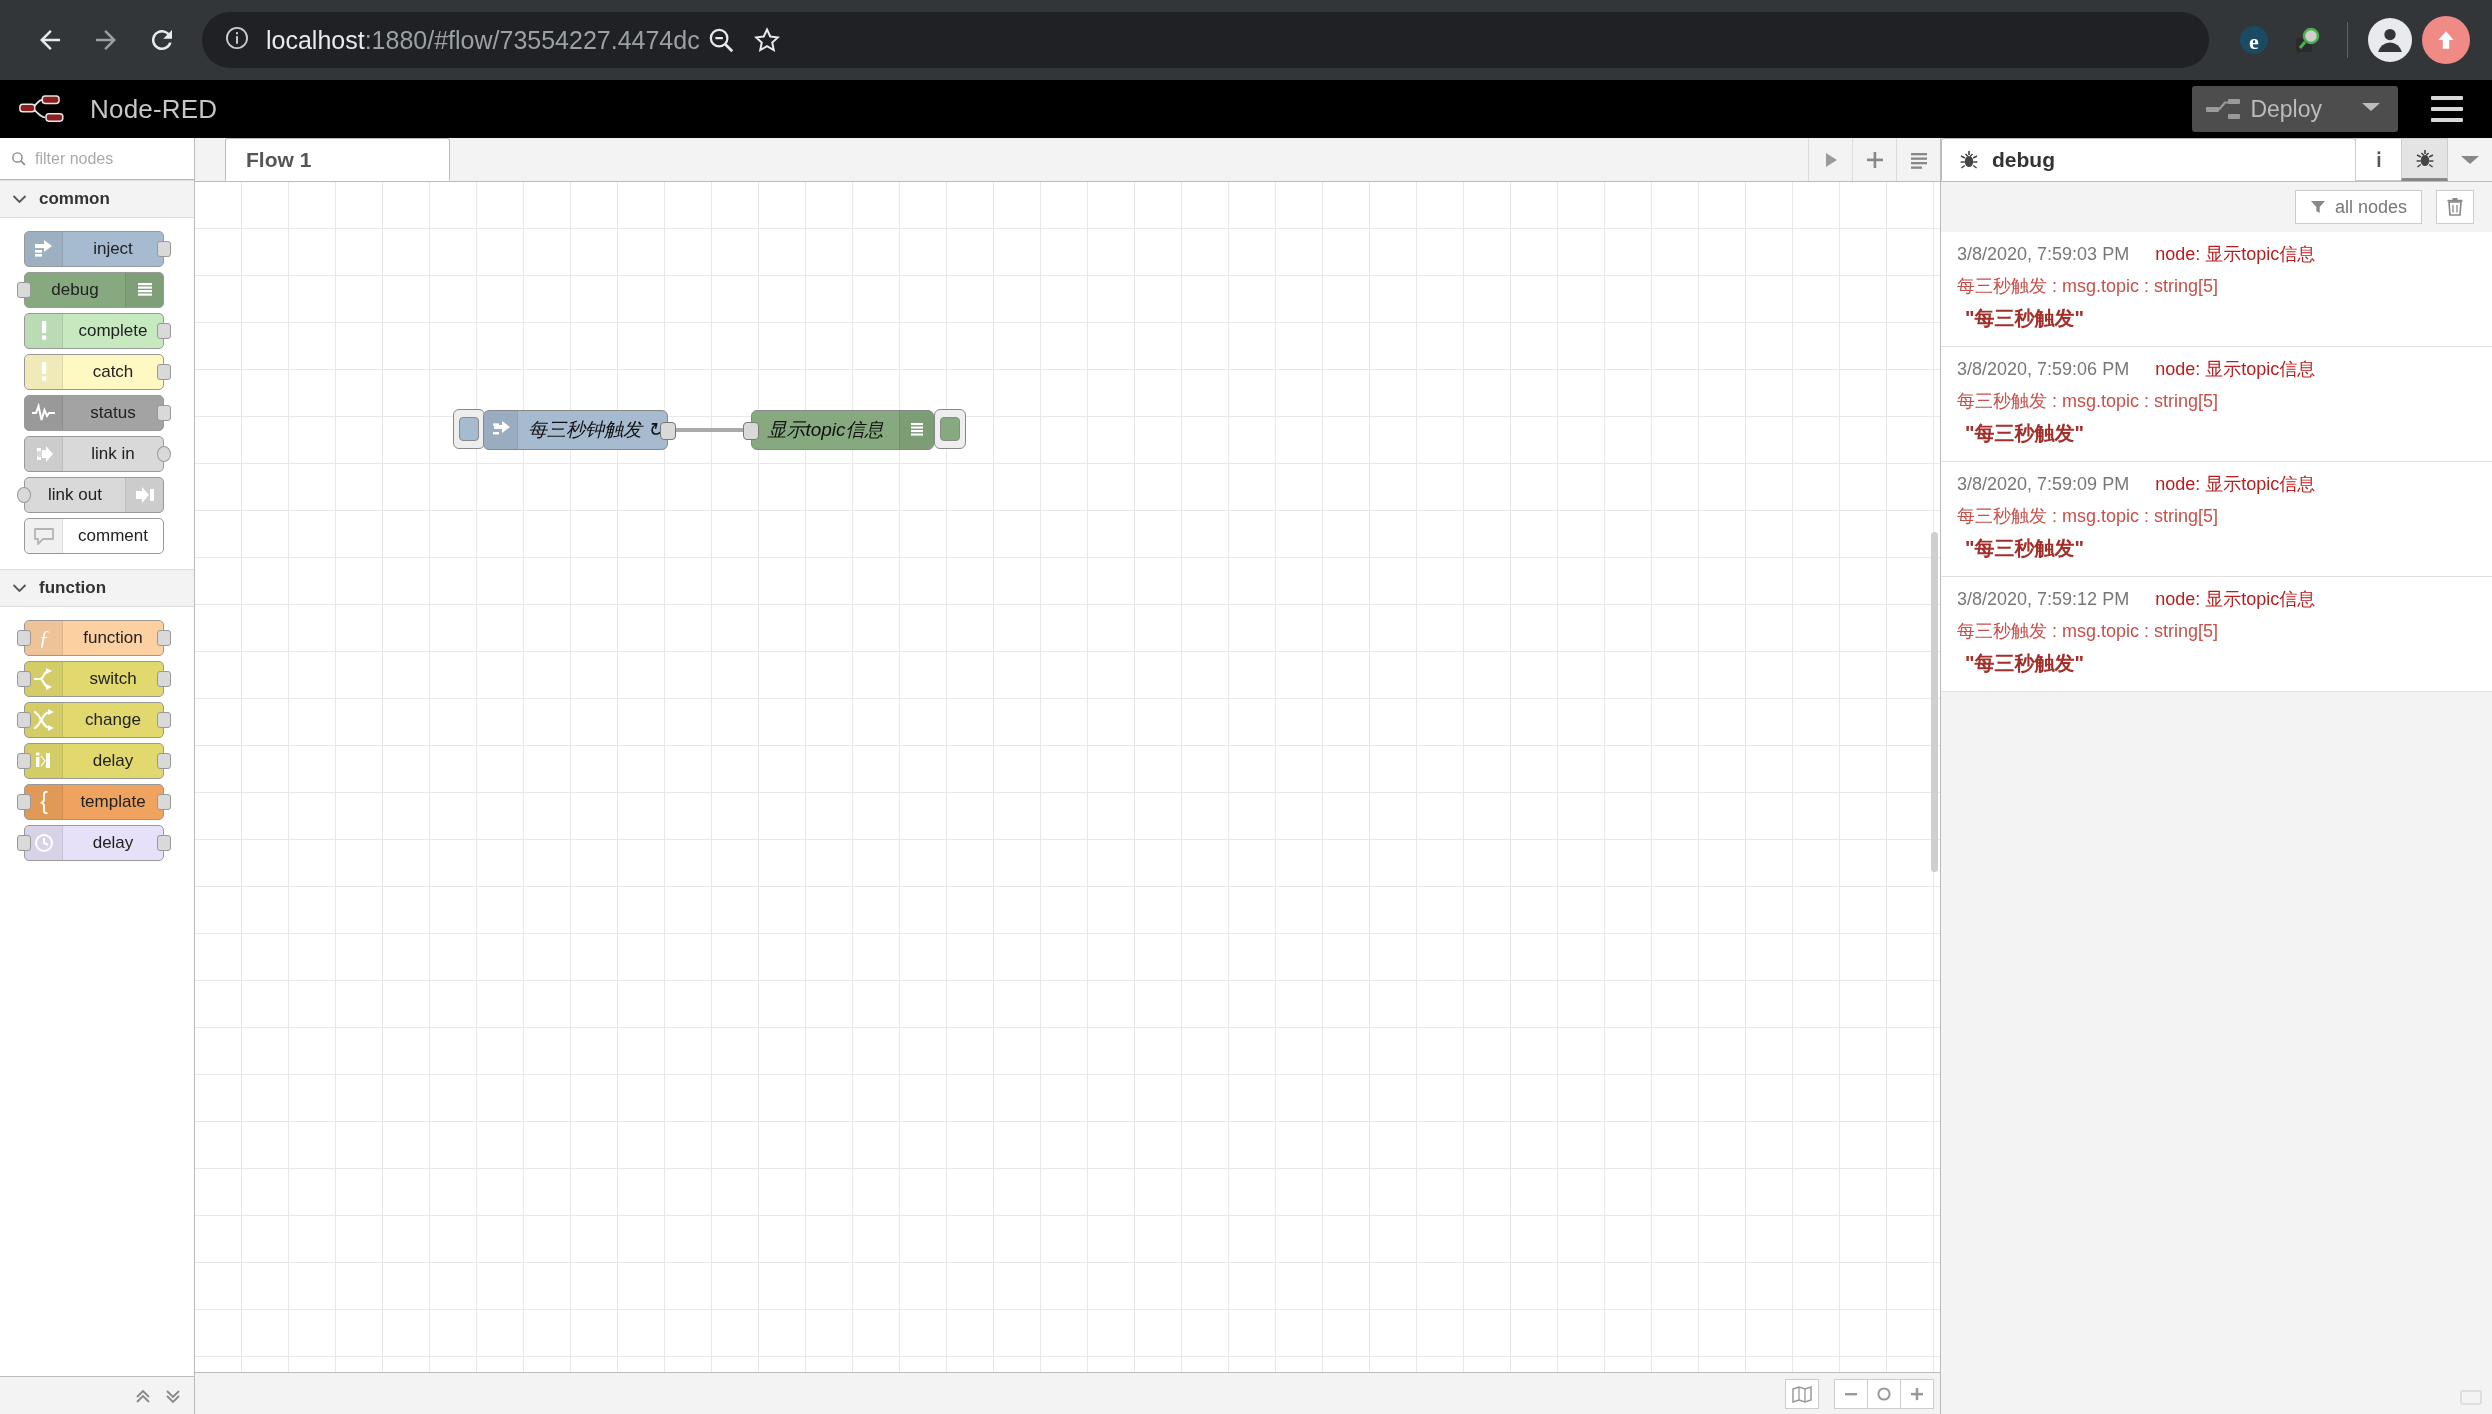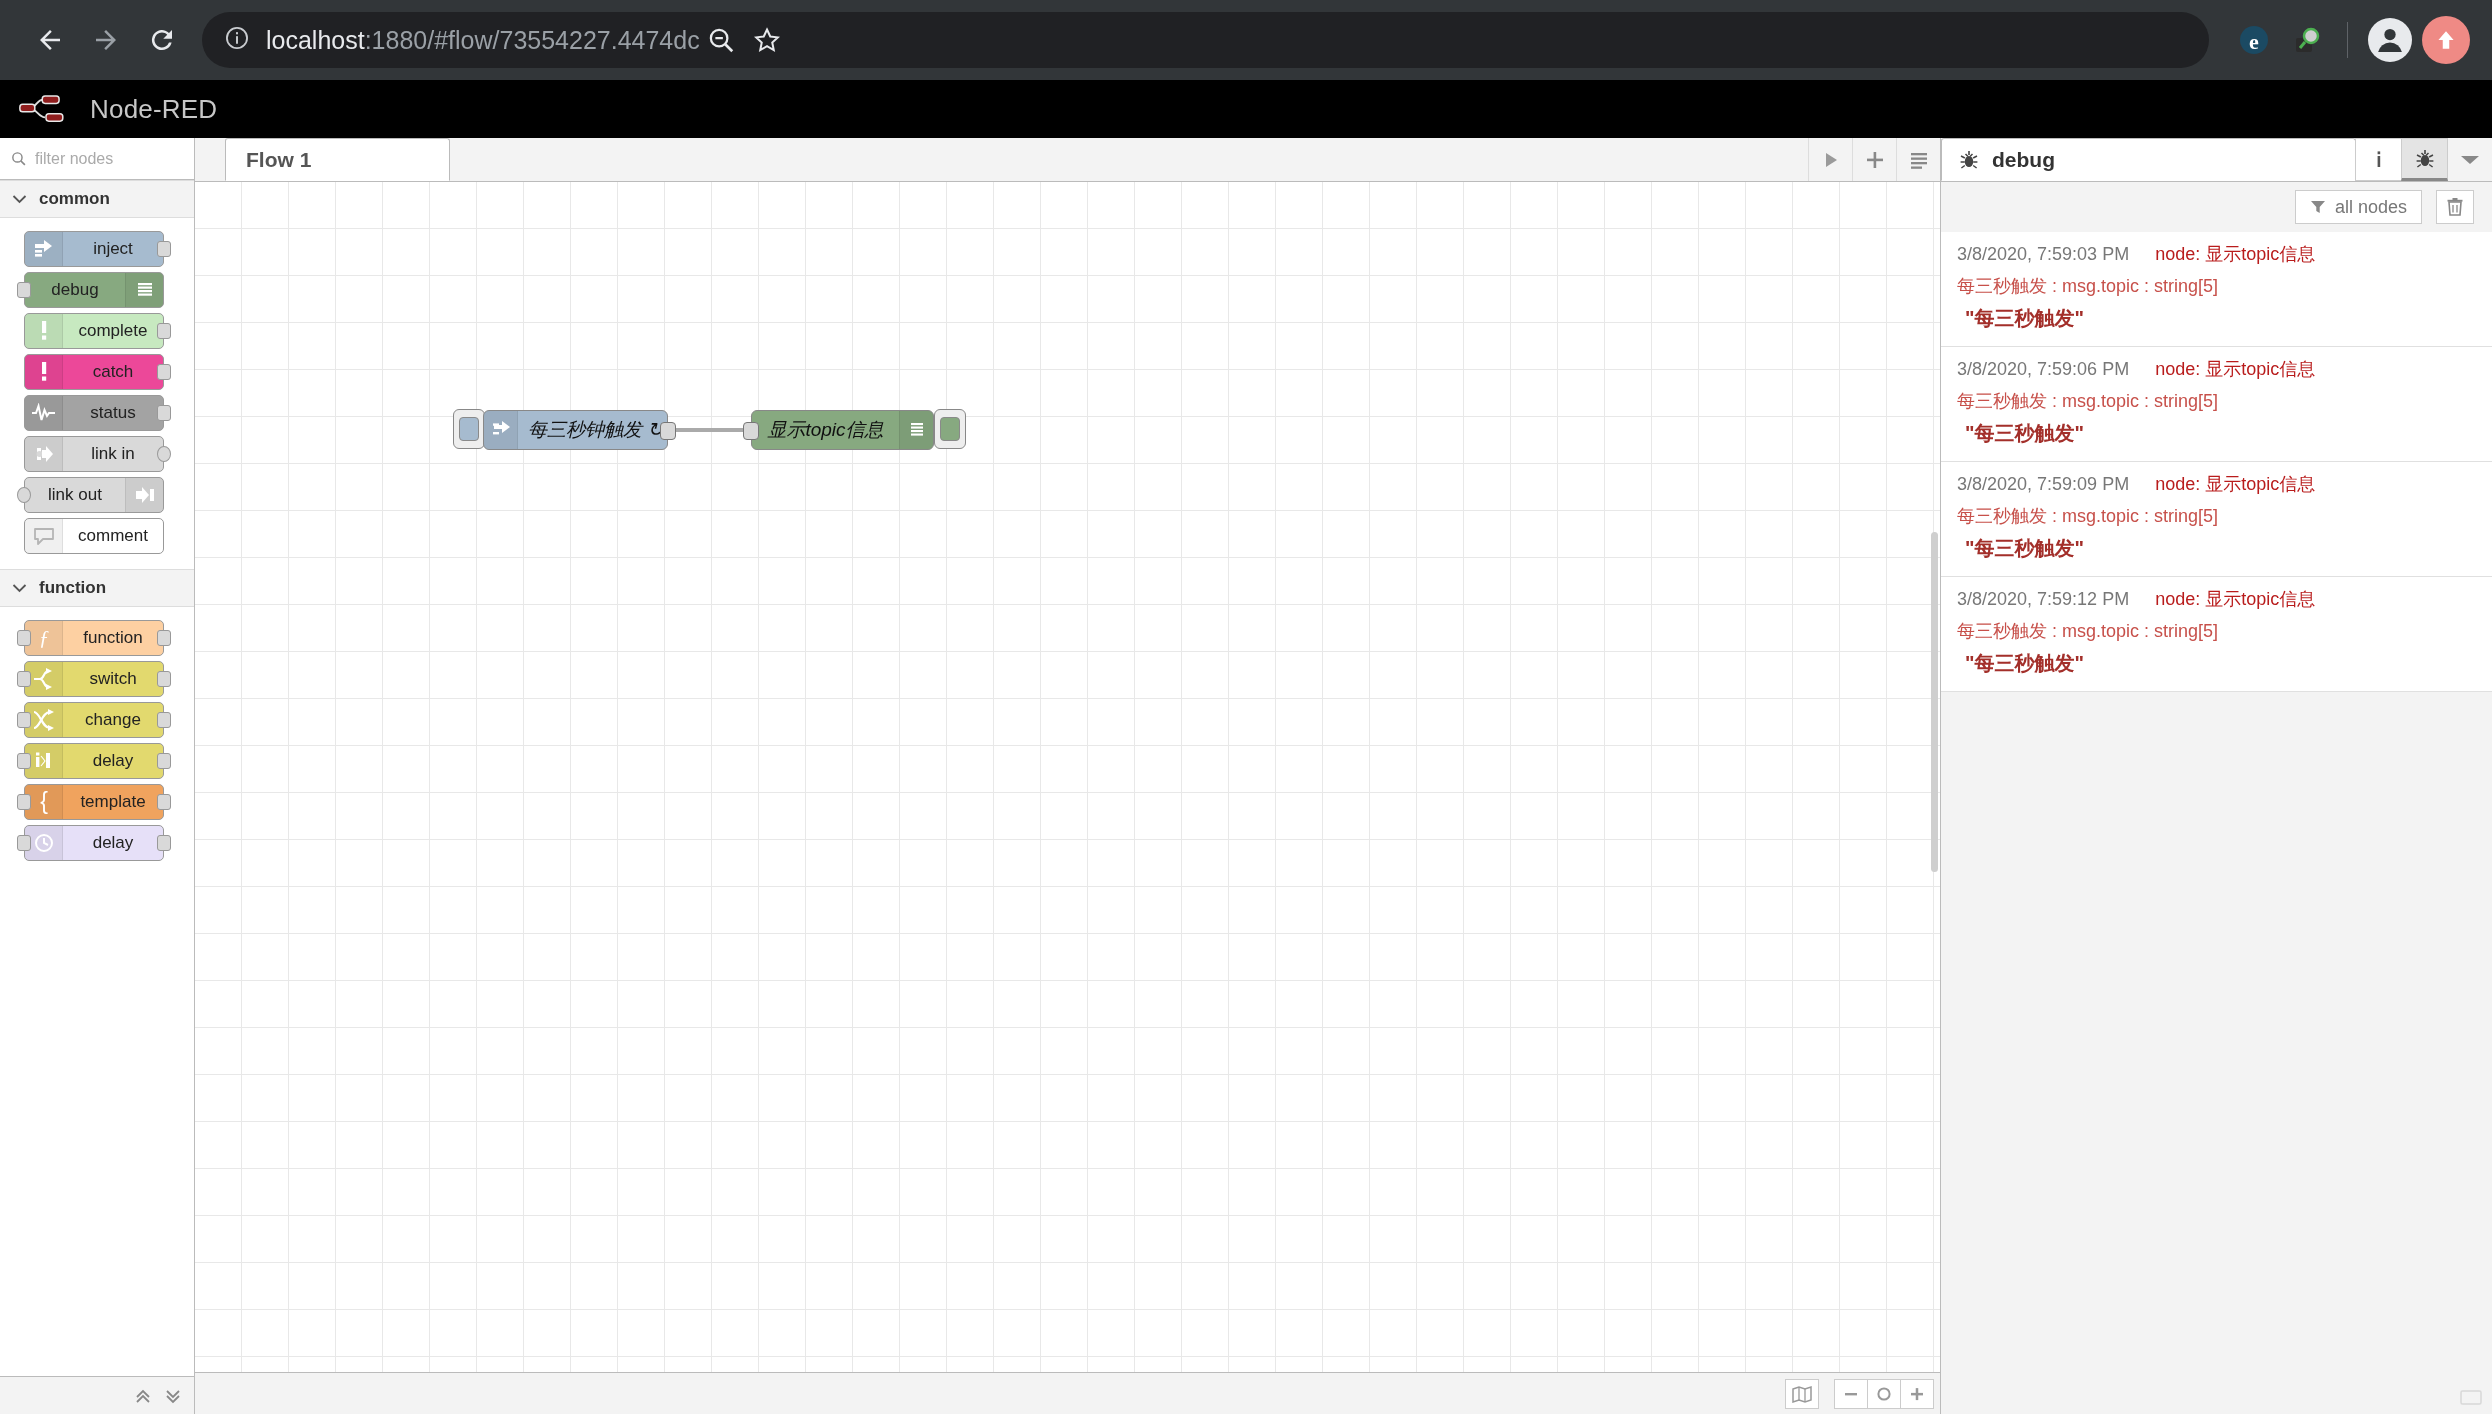--- a/index.html
+++ b/index.html
@@ -325,20 +325,41 @@
   <div class="nr-brand">
     <svg class="nr-logo" viewBox="0 0 60 32">
       <path d="M14 14 C20 14, 20 6, 27 6" fill="none" stroke="#ddd" stroke-width="2"></path>
       <path d="M14 16 C20 16, 22 25, 29 25" fill="none" stroke="#ddd" stroke-width="2"></path>
       <rect x="2" y="11" width="16" height="8" rx="3" fill="#8f1d1d" stroke="#e8e8e8" stroke-width="1.6"></rect>
       <rect x="26" y="2" width="18" height="8" rx="3" fill="#8f1d1d" stroke="#e8e8e8" stroke-width="1.6"></rect>
       <rect x="30" y="21" width="18" height="8" rx="3" fill="#8f1d1d" stroke="#e8e8e8" stroke-width="1.6"></rect>
     </svg>
     <span class="nr-title">Node-RED</span>
   </div>
+  <div class="nr-header-right">
+    <div class="deploy-btn">
+      <svg class="deploy-icon" viewBox="0 0 34 22">
+        <rect x="0" y="9" width="13" height="5" rx="1" fill="#9a9a9a"></rect>
+        <path d="M13 11.5 L19 4.5 L24 4.5" fill="none" stroke="#9a9a9a" stroke-width="2.2"></path>
+        <rect x="22" y="1" width="12" height="5" rx="1" fill="#9a9a9a"></rect>
+        <rect x="22" y="16" width="12" height="5" rx="1" fill="#9a9a9a"></rect>
+      </svg>
+      <span class="deploy-label">Deploy</span>
+      <span class="deploy-caret">
+        <svg width="22" height="14" viewBox="0 0 22 14">
+          <path d="M2 3 L11 11 L20 3 Z" fill="#bcbcbc"></path>
+        </svg>
+      </span>
+    </div>
+    <div class="hamburger">
+      <span></span>
+      <span></span>
+      <span></span>
+    </div>
+  </div>
 </div>
 
 <div class="workspace">
 
   <div class="palette">
     <div class="palette-search">
       <svg width="17" height="17" viewBox="0 0 24 24">
         <circle cx="10.5" cy="10.5" r="6.5" fill="none" stroke="#888" stroke-width="2"></circle>
         <line x1="15.3" y1="15.3" x2="21" y2="21" stroke="#888" stroke-width="2.2"></line>
       </svg>
@@ -384,21 +405,21 @@
           <span class="pn-icon">
             <svg width="12" height="22" viewBox="0 0 12 22">
               <rect x="4" y="1" width="4.2" height="12" fill="#fff"></rect>
               <rect x="4" y="15.5" width="4.2" height="4.2" fill="#fff"></rect>
             </svg>
           </span>
           <span class="pn-label">complete</span>
           <span class="port out"></span>
         </div>
 
-        <div class="pnode" style="background:#ec4899">
+        <div class="pnode" style="background:#fef9c3">
           <span class="pn-icon">
             <svg width="12" height="22" viewBox="0 0 12 22">
               <rect x="4" y="1" width="4.2" height="12" fill="#fff"></rect>
               <rect x="4" y="15.5" width="4.2" height="4.2" fill="#fff"></rect>
             </svg>
           </span>
           <span class="pn-label">catch</span>
           <span class="port out"></span>
         </div>
 

